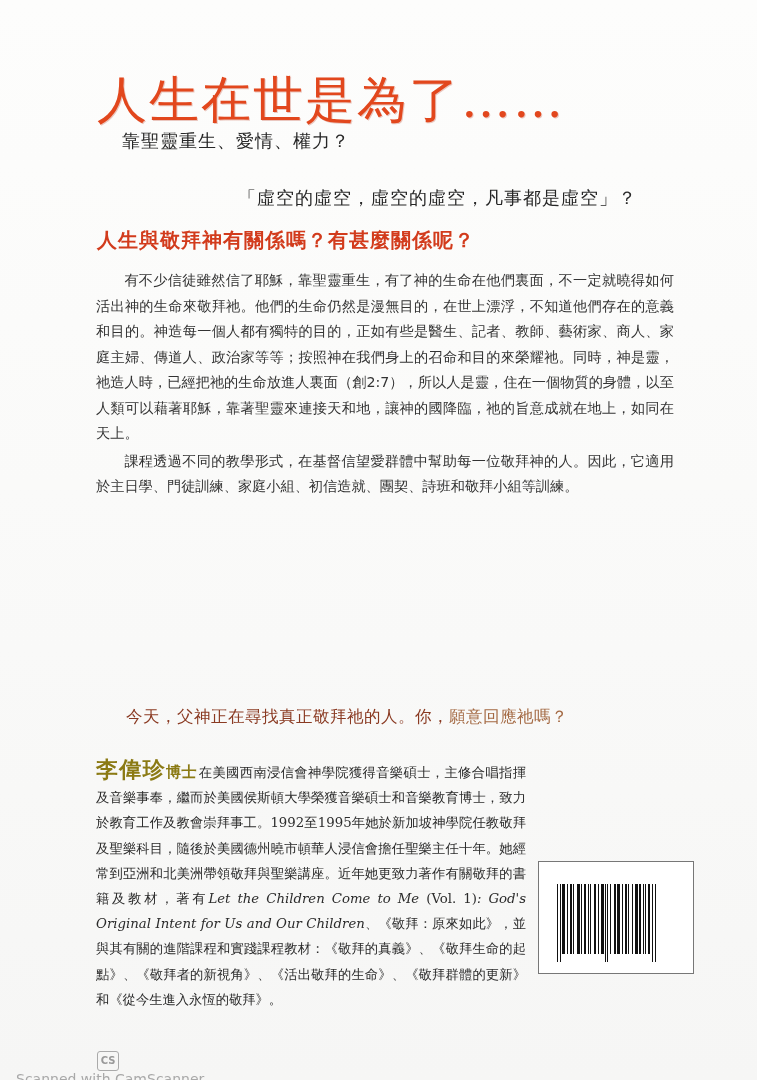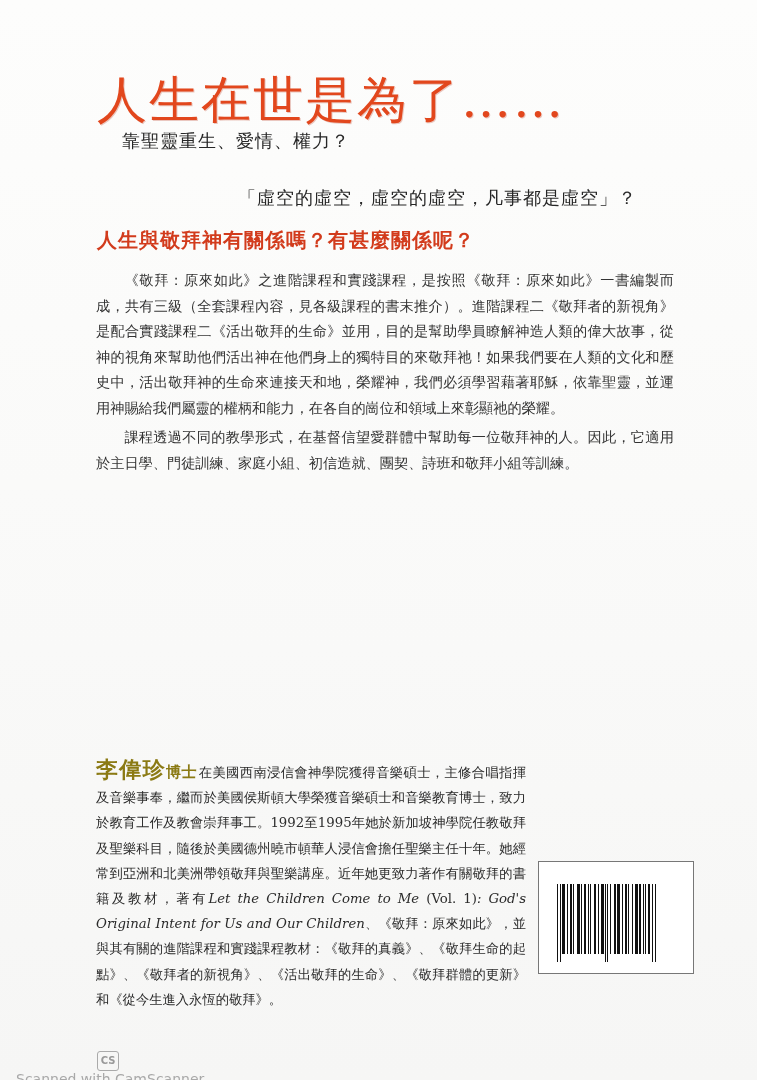--- a/index.html
+++ b/index.html
@@ -89,24 +89,27 @@
 <div class="page">
 
   <h1 class="headline">人生在世是為了……</h1>
 
   <div class="q1">靠聖靈重生、愛情、權力？</div>
   <div class="q3">「虛空的虛空，虛空的虛空，凡事都是虛空」？</div>
 
   <div class="subhead">人生與敬拜神有關係嗎？有甚麼關係呢？</div>
 
   <div class="body-text">
-    <p>《敬拜：原來如此》之進階課程和實踐課程，是按照《敬拜：原來如此》一書編製而成，共有三級（全套課程內容，見各級課程的書末推介）。進階課程二《敬拜者的新視角》是配合實踐課程二《活出敬拜的生命》並用，目的是幫助學員瞭解神造人類的偉大故事，從神的視角來幫助他們活出神在他們身上的獨特目的來敬拜祂！如果我們要在人類的文化和歷史中，活出敬拜神的生命來連接天和地，榮耀神，我們必須學習藉著耶穌，依靠聖靈，並運用神賜給我們屬靈的權柄和能力，在各自的崗位和領域上來彰顯祂的榮耀。</p>
+    <p class="first">有不少信徒雖然信了耶穌，靠聖靈重生，有了神的生命在他們裏面，不一定就曉得如何活出神的生命來敬拜祂。他們的生命仍然是漫無目的，在世上漂浮，不知道他們存在的意義和目的。神造每一個人都有獨特的目的，正如有些是醫生、記者、教師、藝術家、商人、家庭主婦、傳道人、政治家等等；按照神在我們身上的召命和目的來榮耀祂。同時，神是靈，祂造人時，已經把祂的生命放進人裏面（創2:7），所以人是靈，住在一個物質的身體，以至人類可以藉著耶穌，靠著聖靈來連接天和地，讓神的國降臨，祂的旨意成就在地上，如同在天上。</p>
     <p>課程透過不同的教學形式，在基督信望愛群體中幫助每一位敬拜神的人。因此，它適用於主日學、門徒訓練、家庭小組、初信造就、團契、詩班和敬拜小組等訓練。</p>
   </div>
 
+  <div class="closing">
+    <span>今天，父神正在尋找真正敬拜祂的人。你，</span><span class="c2">願意回應祂嗎？</span>
+  </div>
 
   <div class="bio">
     <span class="name">李偉珍</span><span class="title">博士</span><span>在美國西南浸信會神學院獲得音樂碩士，主修合唱指揮及音樂事奉，繼而於美國侯斯頓大學榮獲音樂碩士和音樂教育博士，致力於教育工作及教會崇拜事工。1992至1995年她於新加坡神學院任教敬拜及聖樂科目，隨後於美國德州曉市頓華人浸信會擔任聖樂主任十年。她經常到亞洲和北美洲帶領敬拜與聖樂講座。近年她更致力著作有關敬拜的書籍及教材，著有</span><i>Let the Children Come to Me</i><span> (Vol. 1)</span><i>: God's Original Intent for Us and Our Children</i><span>、《敬拜：原來如此》，並與其有關的進階課程和實踐課程教材：《敬拜的真義》、《敬拜生命的起點》、《敬拜者的新視角》、《活出敬拜的生命》、《敬拜群體的更新》和《從今生進入永恆的敬拜》。</span>
   </div>
 
   <div class="barcode-box">
     <div class="bars">
       <span class="tall" style="width:1px"></span>
         <span class="g" style="width:2px"></span>
         <span class="tall" style="width:1px"></span>

